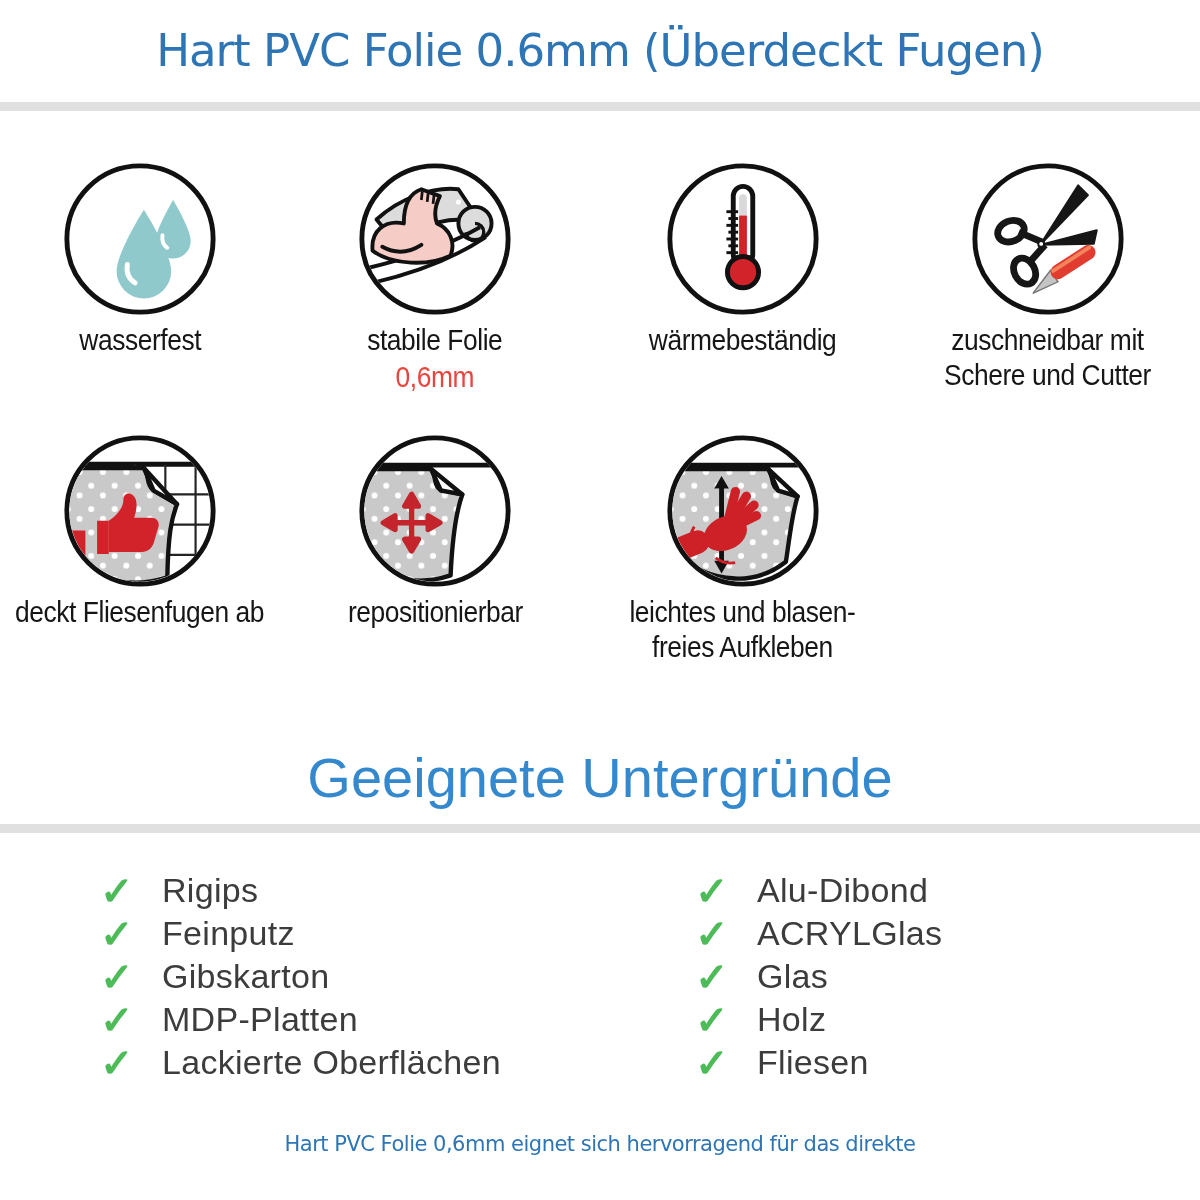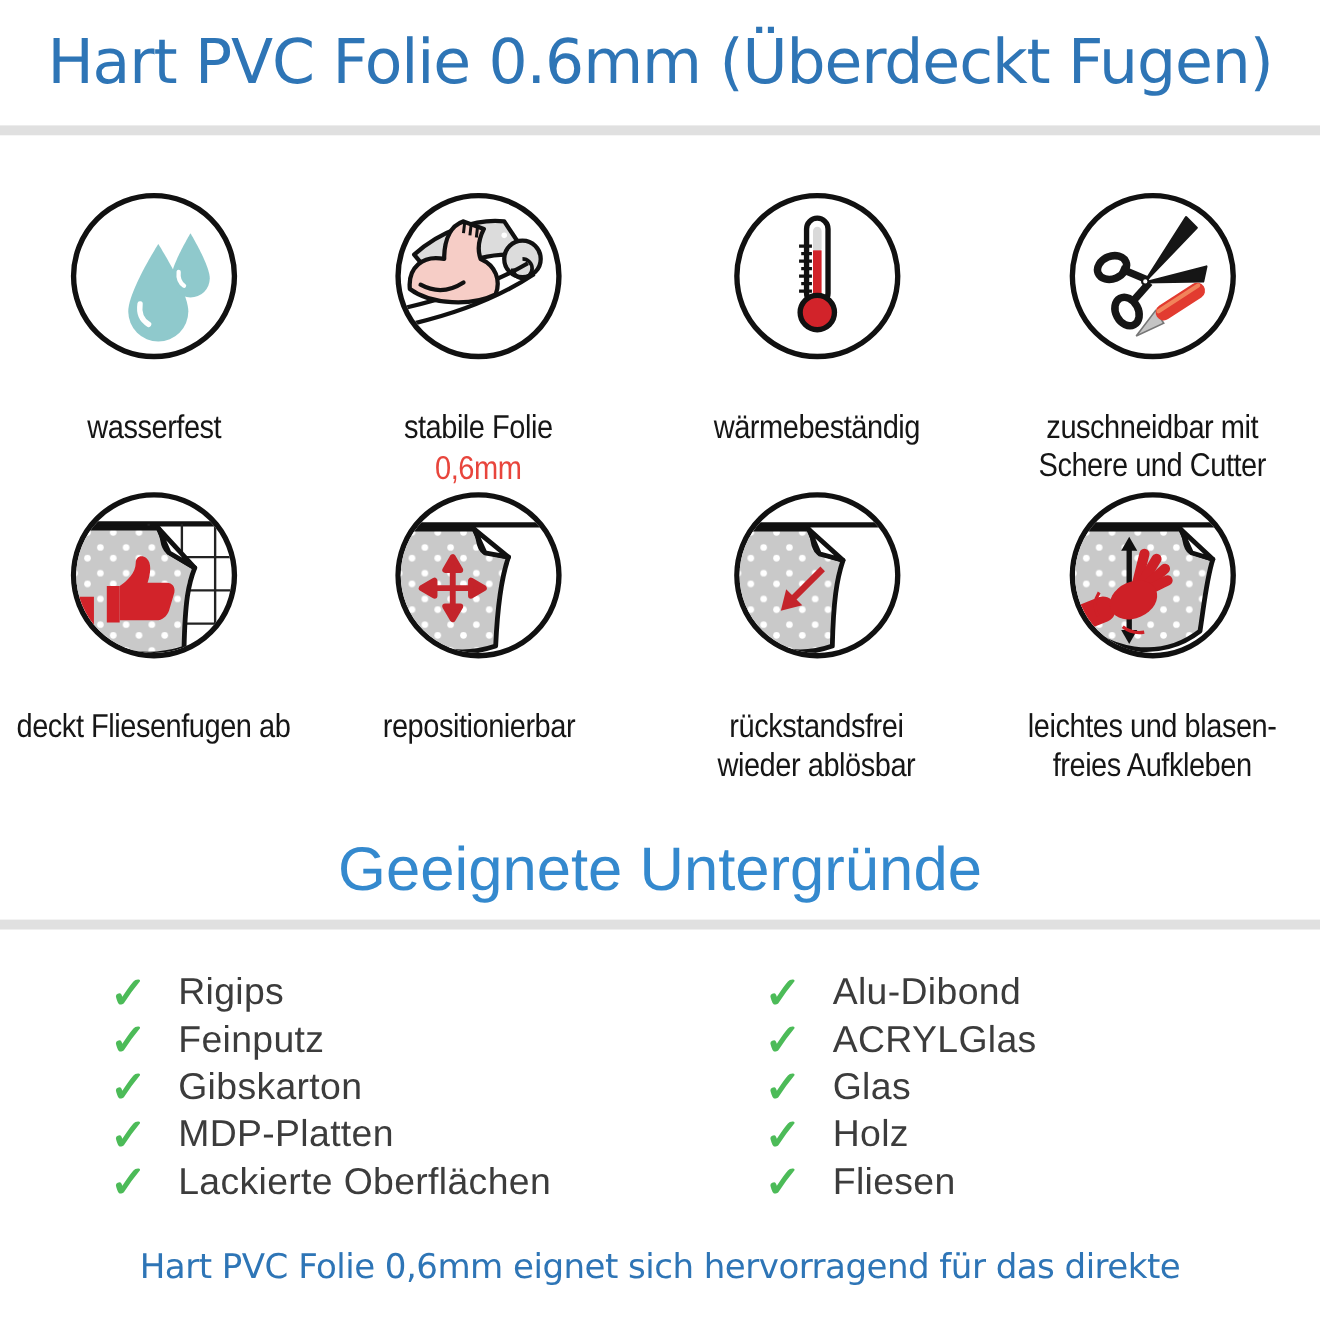--- a/index.html
+++ b/index.html
@@ -3,32 +3,32 @@
 <meta charset="utf-8">
 <style>
   html,body{margin:0;padding:0;}
   body{
     width:1200px;height:1200px;overflow:hidden;background:#fff;
     font-family:"Liberation Sans",sans-serif;
     -webkit-font-smoothing:antialiased;
   }
   .page-title{
     margin:0;padding-top:24px;text-align:center;font-weight:normal;
-    font-family:"DejaVu Sans",sans-serif;font-size:56px;letter-spacing:-1px;
+    font-family:"DejaVu Sans",sans-serif;font-size:45px;letter-spacing:-1px;
     color:var(--title-blue,#2E75B6);
   }
   .divider{height:9px;background:var(--divider-gray,#E0E0E0);}
   .divider-top{margin-top:25px;}
   .divider-mid{margin-top:14px;}
 
   .features-grid{
     display:grid;grid-template-columns:280px 310px 305px 305px;
     grid-auto-rows:272px;margin-top:50px;
   }
-  .feature{display:flex;flex-direction:column;align-items:center;gap:37px;}
+  .feature{display:flex;flex-direction:column;align-items:center;}
   .icon-circle{width:156px;height:156px;}
   .icon-circle svg{width:100%;height:100%;display:block;}
   .feature-caption{
     margin-top:6px;text-align:center;font-size:30px;line-height:1.16;
     color:var(--caption-dark,#161616);letter-spacing:-0.5px;white-space:nowrap;
     transform:scaleX(0.88);transform-origin:50% 0;
   }
   .cap-line{display:block;}
   .cap-line:empty{display:none;}
   .cap-red{display:block;color:var(--bright-red,#E8453C);margin-top:2px;}
@@ -45,22 +45,22 @@
   .substrate-item{
     display:flex;align-items:center;height:43px;font-size:34px;
     color:var(--list-text,#3C3C3C);letter-spacing:0.3px;
   }
   .check{
     color:var(--check-green,#4CBB58);font-size:40px;font-weight:bold;
     width:62px;flex:0 0 62px;line-height:1;
   }
 
   .footer-note{
-    margin:34px 0 0;text-align:center;font-family:"DejaVu Sans",sans-serif;
-    font-size:31px;line-height:1.45;color:var(--title-blue,#2E75B6);
+    margin:45px 0 0;text-align:center;font-family:"DejaVu Sans",sans-serif;
+    font-size:21px;line-height:1.45;color:var(--title-blue,#2E75B6);
     letter-spacing:-0.5px;
   }
   .footer-note span{display:block;}
   .defs-svg{position:absolute;width:0;height:0;}
 </style>
 </head>
 <body>
 
 <svg class="defs-svg" aria-hidden="true">
   <defs>
@@ -223,38 +223,20 @@
             </g>
           </g>
         </svg>
       </div>
       <div class="feature-caption">
         <span class="cap-line">repositionierbar</span>
 
       </div>
     </div>
 
-    <div class="feature">
-      <div class="icon-circle">
-        <svg viewBox="0 0 160 160">
-          <circle cx="80" cy="80" r="75" fill="#fff" stroke="#111" stroke-width="5"></circle>
-          <g clip-path="url(#iclip)">
-            <line x1="4" y1="33" x2="156" y2="33" stroke="#111" stroke-width="5"></line>
-            <path d="M2,37 H72 C78,45 74,53 81,59 L104,66 C98,84 95,104 94,146 C54,160 16,146 2,108 Z" fill="url(#dotp)" stroke="#111" stroke-width="4.5" stroke-linejoin="round"></path>
-            <polygon points="72,37 104,66 82,60" fill="#fff" stroke="#111" stroke-width="4.5" stroke-linejoin="round"></polygon>
-            <line x1="85" y1="74" x2="56" y2="103" stroke="#C4242B" stroke-width="6"></line>
-            <polygon points="46,113 51,93 66,108" fill="#C4242B"></polygon>
-          </g>
-        </svg>
-      </div>
-      <div class="feature-caption">
-        <span class="cap-line">rückstandsfrei</span>
-        <span class="cap-line">wieder ablösbar</span>
-      </div>
-    </div>
 
     <div class="feature">
       <div class="icon-circle">
         <svg viewBox="0 0 160 160">
           <circle cx="80" cy="80" r="75" fill="#fff" stroke="#111" stroke-width="5"></circle>
           <g clip-path="url(#iclip)">
             <line x1="4" y1="33" x2="156" y2="33" stroke="#111" stroke-width="5"></line>
             <path d="M2,37 H106 C112,45 108,53 115,58 L136,65 C130,84 128,106 124,132 C88,160 36,154 4,114 Z" fill="url(#dotp)" stroke="#111" stroke-width="4.5" stroke-linejoin="round"></path>
             <polygon points="106,37 136,65 116,59" fill="#fff" stroke="#111" stroke-width="4.5" stroke-linejoin="round"></polygon>
             <line x1="58" y1="54" x2="58" y2="134" stroke="#111" stroke-width="5"></line>

